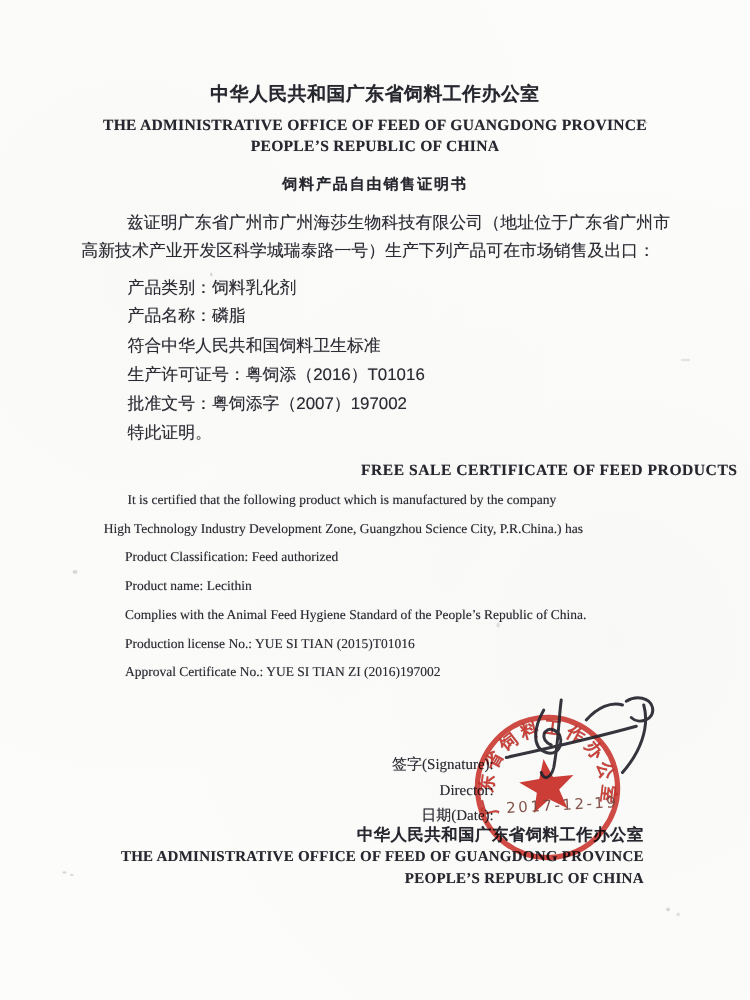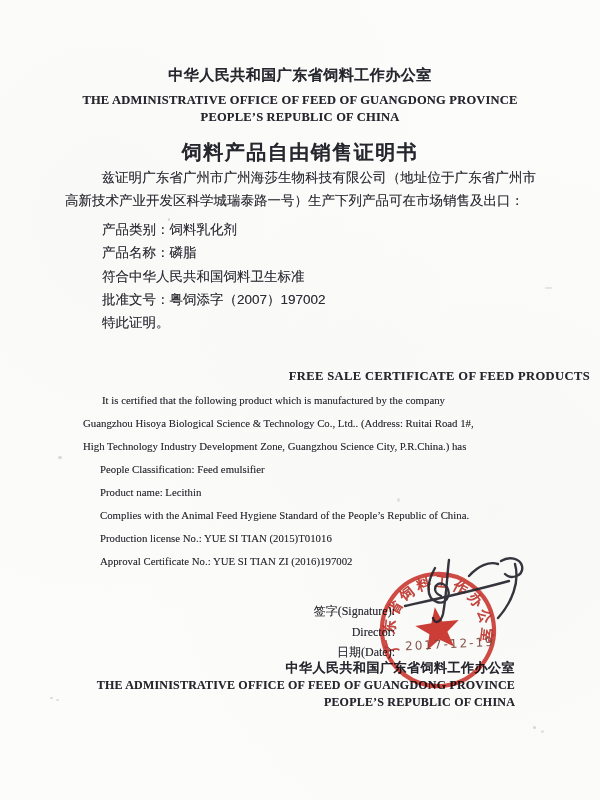--- a/index.html
+++ b/index.html
@@ -24,21 +24,21 @@
     font-size: 15px; font-weight: 700; letter-spacing: 0.5px; color: #26262e;
   }
   .en-office-title {
     margin-top: 7px;
     font-size: 12.5px; font-weight: 700; line-height: 17px; color: #26262e;
     letter-spacing: 0.2px;
   }
   .doc-title {
     position: absolute; top: 139px; left: 0; right: 0; text-align: center;
     font-family: "Liberation Sans", sans-serif;
-    font-size: 20px; font-weight: 700; letter-spacing: 1.5px; color: #26262e;
+    font-size: 12px; font-weight: 700; letter-spacing: 1.5px; color: #26262e;
   }
 
   
   .cn-body {
     position: absolute; top: 166px; left: 65px; right: 64px;
     font-family: "Liberation Sans", sans-serif;
     font-size: 13.5px; line-height: 23px; color: #2c2b33;
   }
   .cn-intro { text-indent: 2.7em; margin: 0; text-align: justify; }
   .cn-items { margin-top: 6px; margin-left: 37px; }
@@ -121,32 +121,32 @@
     </div>
   </div>
   <div class="doc-title">饲料产品自由销售证明书</div>
 
   <div class="cn-body">
     <p class="cn-intro">兹证明广东省广州市广州海莎生物科技有限公司（地址位于广东省广州市高新技术产业开发区科学城瑞泰路一号）生产下列产品可在市场销售及出口：</p>
     <div class="cn-items">
       <div>产品类别：饲料乳化剂</div>
       <div>产品名称：磷脂</div>
       <div>符合中华人民共和国饲料卫生标准</div>
+      <div>生产许可证号：粤饲添（2016）T01016</div>
       <div>批准文号：粤饲添字（2007）197002</div>
       <div>特此证明。</div>
     </div>
   </div>
 
   <div class="en-heading">FREE SALE CERTIFICATE OF FEED PRODUCTS</div>
   <div class="en-body">
     <div class="indent">It is certified that the following product which is manufactured by the company</div>
-    <div>Guangzhou Hisoya Biological Science &amp; Technology Co., Ltd.. (Address: Ruitai Road 1#,</div>
     <div>High Technology Industry Development Zone, Guangzhou Science City, P.R.China.) has</div>
     <div class="en-items">
-      <div>People Classification: Feed emulsifier</div>
+      <div>Product Classification: Feed authorized</div>
       <div>Product name: Lecithin</div>
       <div>Complies with the Animal Feed Hygiene Standard of the People’s Republic of China.</div>
       <div>Production license No.: YUE SI TIAN (2015)T01016</div>
       <div>Approval Certificate No.: YUE SI TIAN ZI (2016)197002</div>
     </div>
   </div>
 
   <div class="sig-block">
     <div>签字(Signature):</div>
     <div>Director:</div>

